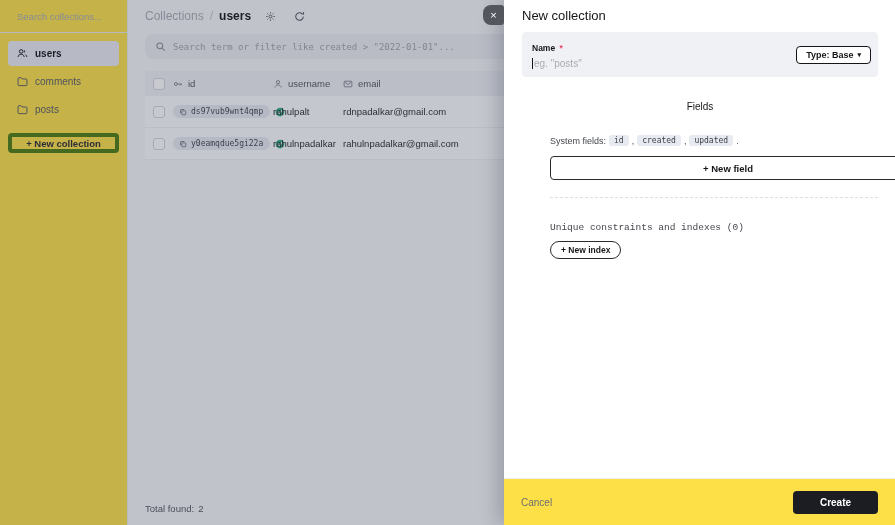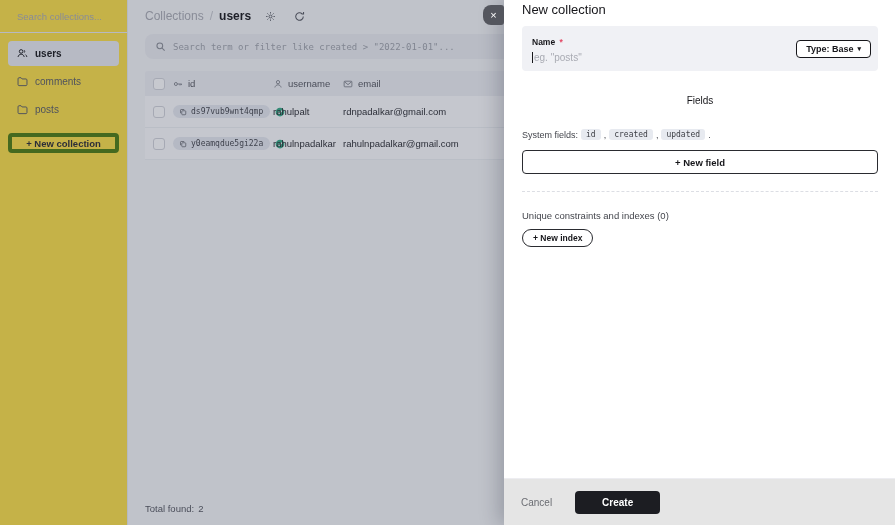--- a/index.html
+++ b/index.html
@@ -45,41 +45,41 @@
   .id-badge .icn { display:flex; color:#6a6c72; }
   .verify { display:flex; }
   .total { position:absolute; left:17px; bottom:11px; font-size:9.5px; color:#54565e; display:flex; gap:4px; }
 
   
   .overlay { position:absolute; inset:0; background:rgba(47,56,78,0.27); z-index:5; }
 
   
   .drawer { position:absolute; left:504px; top:0; bottom:0; width:391px; background:#fff; z-index:10; box-shadow:-6px 0 18px rgba(20,25,40,0.22); }
   .drawer-close { position:absolute; left:-21px; top:5px; width:21px; height:20px; background:#54565e; border:none; border-radius:8px 3px 3px 8px; color:#fff; font-size:11px; line-height:1; display:flex; align-items:center; justify-content:center; cursor:pointer; font-family:"Liberation Sans",sans-serif; }
-  .drawer-title { padding:2px 18px 0 18px; font-size:13px; color:#16161a; }
+  .drawer-title { padding:8px 18px 0 18px; font-size:13px; color:#16161a; }
   .name-box { position:relative; margin:9px 17px 0 18px; background:#f0f1f5; border-radius:4px; padding:5px 10px 7px 10px; }
   .name-label { font-size:8.5px; font-weight:bold; color:#16161a; }
   .req { color:#e34562; }
   .name-input-wrap { display:flex; align-items:center; margin-top:2px; height:13px; }
   .caret { width:1px; height:11px; background:#16161a; }
   .name-input { border:none; outline:none; background:transparent; font-size:10px; color:#16161a; width:200px; padding-left:1px; font-family:"Liberation Sans",sans-serif; }
   .name-input::placeholder { color:#a9abb3; }
   .type-btn { position:absolute; right:7px; top:50%; transform:translateY(-50%); background:#fff; border:1.5px solid #16161a; border-radius:4px; padding:3px 9px; font-size:9px; font-weight:bold; color:#16161a; display:flex; align-items:center; gap:4px; cursor:pointer; font-family:"Liberation Sans",sans-serif; }
   .type-btn .dd { font-size:7px; line-height:1; }
   .tabs { display:flex; margin:16px 17px 0 18px; }
   .tab { flex:1; height:27px; display:flex; align-items:center; justify-content:center; font-size:10px; color:#6a6c72; background:#f0f1f5; border-radius:4px 4px 0 0; cursor:pointer; }
   .tab.active { background:#fff; color:#16161a; }
-  .tab-content { padding-top:15px; }
+  .tab-content { padding-top:15px;padding-left:28px; }
   .sysfields { margin:0 17px 0 18px; font-size:9px; color:#44464d; display:flex; align-items:center; flex-wrap:wrap; gap:3px; }
   .code-badge { background:#e7eaf0; border-radius:3px; padding:1px 5px; font-family:"DejaVu Sans Mono", monospace; font-size:8px; color:#3d3f45; }
   .new-field-btn { display:flex; align-items:center; justify-content:center; margin:10px 17px 0 18px; width:356px; height:24px; background:#fff; border:1px solid #2a2b30; border-radius:4px; font-size:9.5px; font-weight:bold; color:#16161a; cursor:pointer; font-family:"Liberation Sans",sans-serif; }
   .dash-divider { margin:17px 17px 0 18px; border-top:1px dashed #dcdee4; }
-  .idx-heading { margin:18px 17px 0 18px; font-size:9.5px; color:#44464d; }
+  .idx-heading { margin:24px 17px 0 18px; font-size:9.5px; color:#44464d;font-family:Liberation Mono, monospace; }
   .new-index-btn { display:inline-flex; align-items:center; margin:8px 0 0 18px; background:#fff; border:1px solid #2a2b30; border-radius:99px; padding:3px 10px; font-size:8.5px; font-weight:bold; color:#16161a; cursor:pointer; font-family:"Liberation Sans",sans-serif; }
-  .drawer-footer { position:absolute; left:0; right:0; bottom:0; height:47px; border-top:1px solid #ededf1; background:#e5e5e5; display:flex; align-items:center; justify-content:flex-start; gap:23px; padding:0 17px; }
+  .drawer-footer { position:absolute; left:0; right:0; bottom:0; height:47px; border-top:1px solid #ededf1; background:#fde047; display:flex; align-items:center; justify-content:space-between; gap:23px; padding:0 17px; }
   .cancel-btn { background:none; border:none; font-size:10px; color:#6a6c72; cursor:pointer; font-family:"Liberation Sans",sans-serif; }
   .create-btn { background:#1c1d22; border:none; border-radius:4px; color:#fff; font-size:10px; font-weight:bold; padding:6px 0; width:85px; cursor:pointer; font-family:"Liberation Sans",sans-serif; }
   svg { display:block; }
 </style>
 </head>
 <body>
 
 <div class="app">
 
   <aside class="sidebar">

